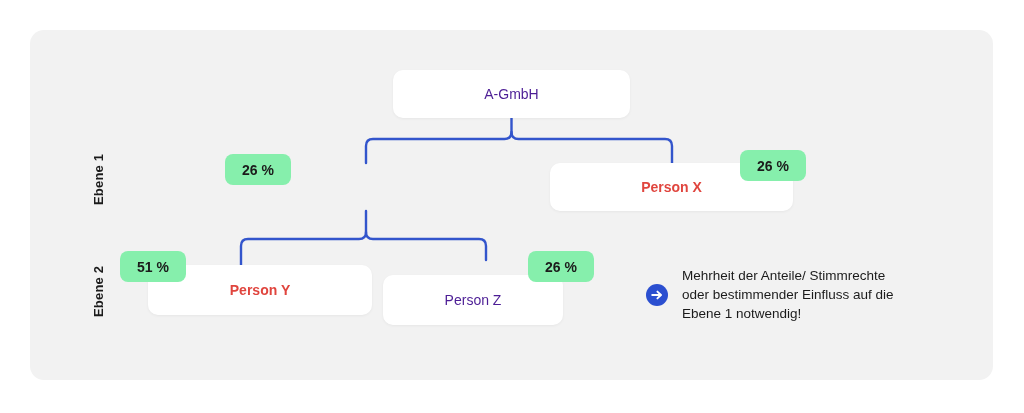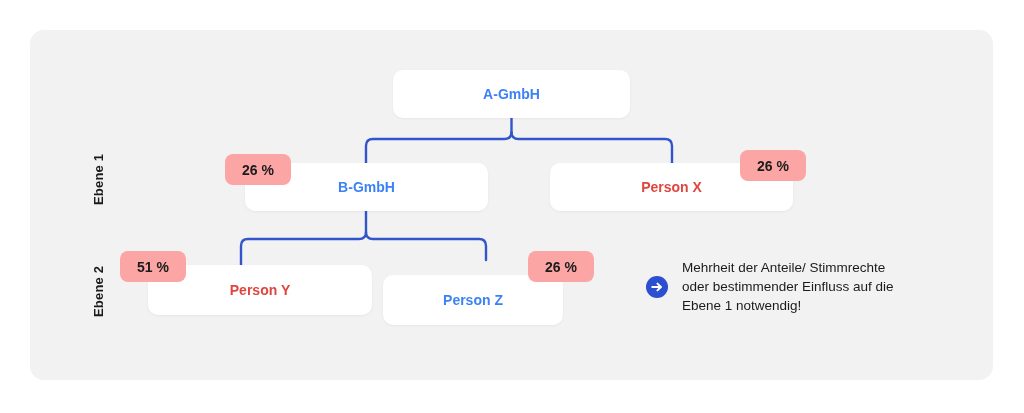--- a/index.html
+++ b/index.html
@@ -46,36 +46,35 @@
     position: absolute;
     background: #ffffff;
     border-radius: 10px;
     display: flex;
     align-items: center;
     justify-content: center;
     box-shadow: 0 1px 3px rgba(0,0,0,0.05);
   }
   .node-label {
     font-size: 14px;
-    color: #3b82f6;
+    color: #4c1d95;
     white-space: nowrap;
-    font-weight: bold;
   }
   .node-label.red { color: #e0453e; font-weight: 700; text-align: right; }
 
   #node-a      { left: 393px; top: 70px;  width: 237px; height: 48px; }
   #node-b      { left: 245px; top: 163px; width: 243px; height: 48px; }
   #node-x      { left: 550px; top: 163px; width: 243px; height: 48px; }
   #node-y      { left: 148px; top: 265px; width: 224px; height: 50px; }
   #node-z      { left: 383px; top: 275px; width: 180px; height: 50px; }
 
   
   .badge {
     position: absolute;
-    background: #fca5a5;
+    background: #86efac;
     border-radius: 8px;
     font-size: 14px;
     font-weight: 700;
     color: #1b1b1b;
     display: flex;
     align-items: center;
     justify-content: center;
     white-space: nowrap;
   }
   #badge-b { left: 225px; top: 154px; width: 66px; height: 31px; }
@@ -90,21 +89,21 @@
     top: 0;
     width: 1024px;
     height: 413px;
     pointer-events: none;
   }
 
   
   #note {
     position: absolute;
     left: 646px;
-    top: 258px;
+    top: 266px;
     display: flex;
     align-items: center;
     gap: 14px;
   }
   #note-icon {
     flex: 0 0 auto;
     width: 22px;
     height: 22px;
   }
   #note-text {
@@ -132,23 +131,20 @@
     </g>
   </svg>
 
   <div class="level-label" id="level-label-1">Ebene 1</div>
   <div class="level-label" id="level-label-2">Ebene 2</div>
 
   <div class="node" id="node-a">
     <span class="node-label">A-GmbH</span>
   </div>
 
-  <div class="node" id="node-b">
-    <span class="node-label">B-GmbH</span>
-  </div>
 
   <div class="node" id="node-x">
     <span class="node-label red">Person X</span>
   </div>
 
   <div class="node" id="node-y">
     <span class="node-label red">Person Y</span>
   </div>
 
   <div class="node" id="node-z">

